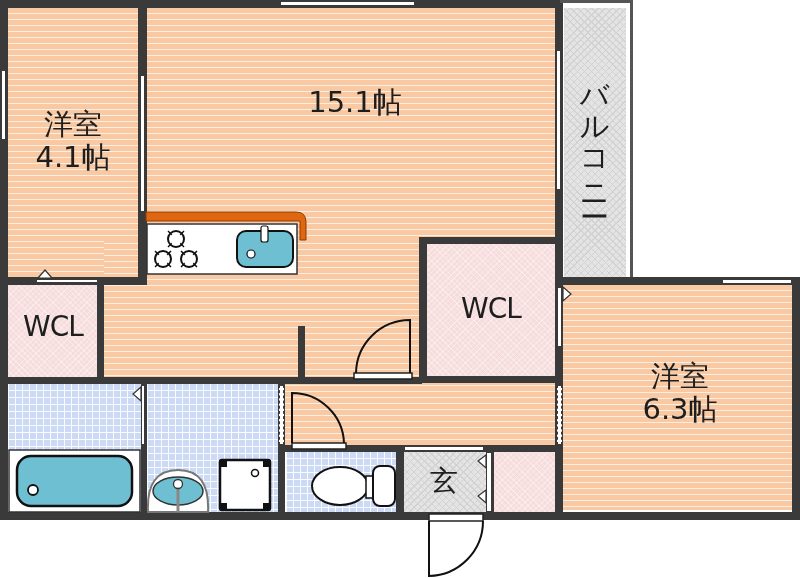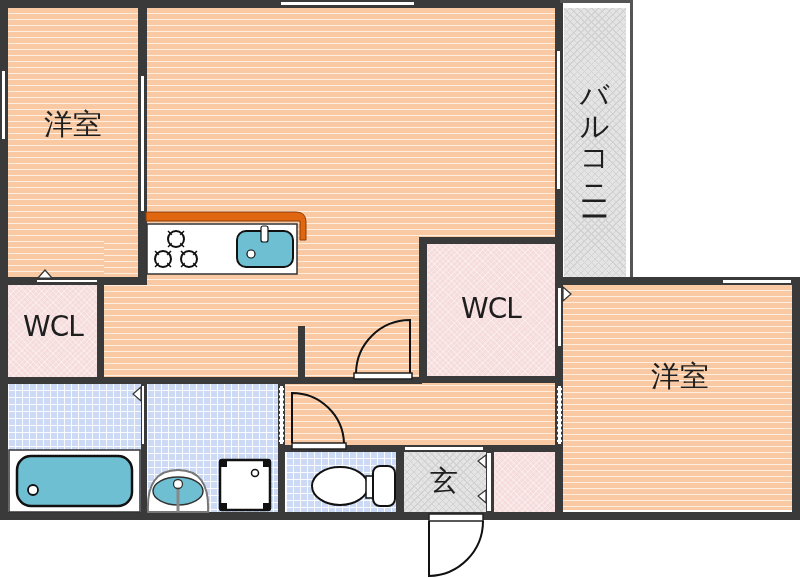--- a/index.html
+++ b/index.html
@@ -173,22 +173,25 @@
   <circle cx="37" cy="15" r="3.5" fill="#fff" stroke="#111" stroke-width="1.5"></circle>
 </svg>
 <svg style="left:310px;top:462px" width="88" height="46">
   <ellipse cx="30" cy="24" rx="28" ry="19" fill="#fff" stroke="#111" stroke-width="2"></ellipse>
   <rect x="56" y="14" width="8" height="22" fill="#fff" stroke="#111" stroke-width="1.5"></rect>
   <rect x="63" y="4" width="22" height="40" rx="7" fill="#fff" stroke="#111" stroke-width="2"></rect>
 </svg>
 
 <div class="label" style="left:8px;top:108px;width:130px;font-size:29px;">
   <div>洋室</div>
+  <div>4.1帖</div>
 </div>
 <div class="label" style="left:260px;top:86px;width:190px;font-size:29px;">
+  <div>15.1帖</div>
 </div>
 <div class="label" style="left:577px;top:62px;width:36px;font-size:29px;writing-mode:vertical-rl;line-height:36px;letter-spacing:2px;">バルコニー</div>
 <div class="label" style="left:6px;top:311px;width:94px;font-size:28px;letter-spacing:-1px;">WCL</div>
 <div class="label" style="left:427px;top:293px;width:128px;font-size:28px;letter-spacing:-1px;">WCL</div>
 <div class="label" style="left:590px;top:360px;width:180px;font-size:29px;">
   <div>洋室</div>
+  <div>6.3帖</div>
 </div>
 <div class="label" style="left:414px;top:465px;width:60px;font-size:28px;">玄</div>
 
 </body></html>

